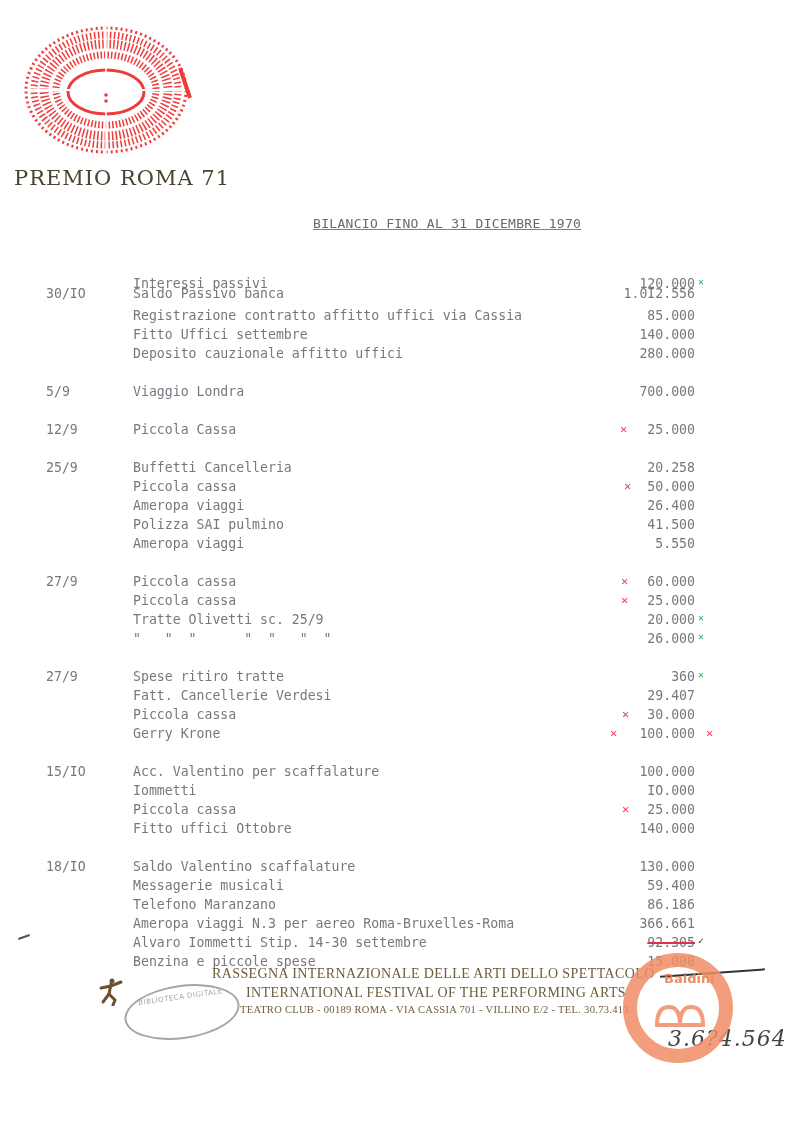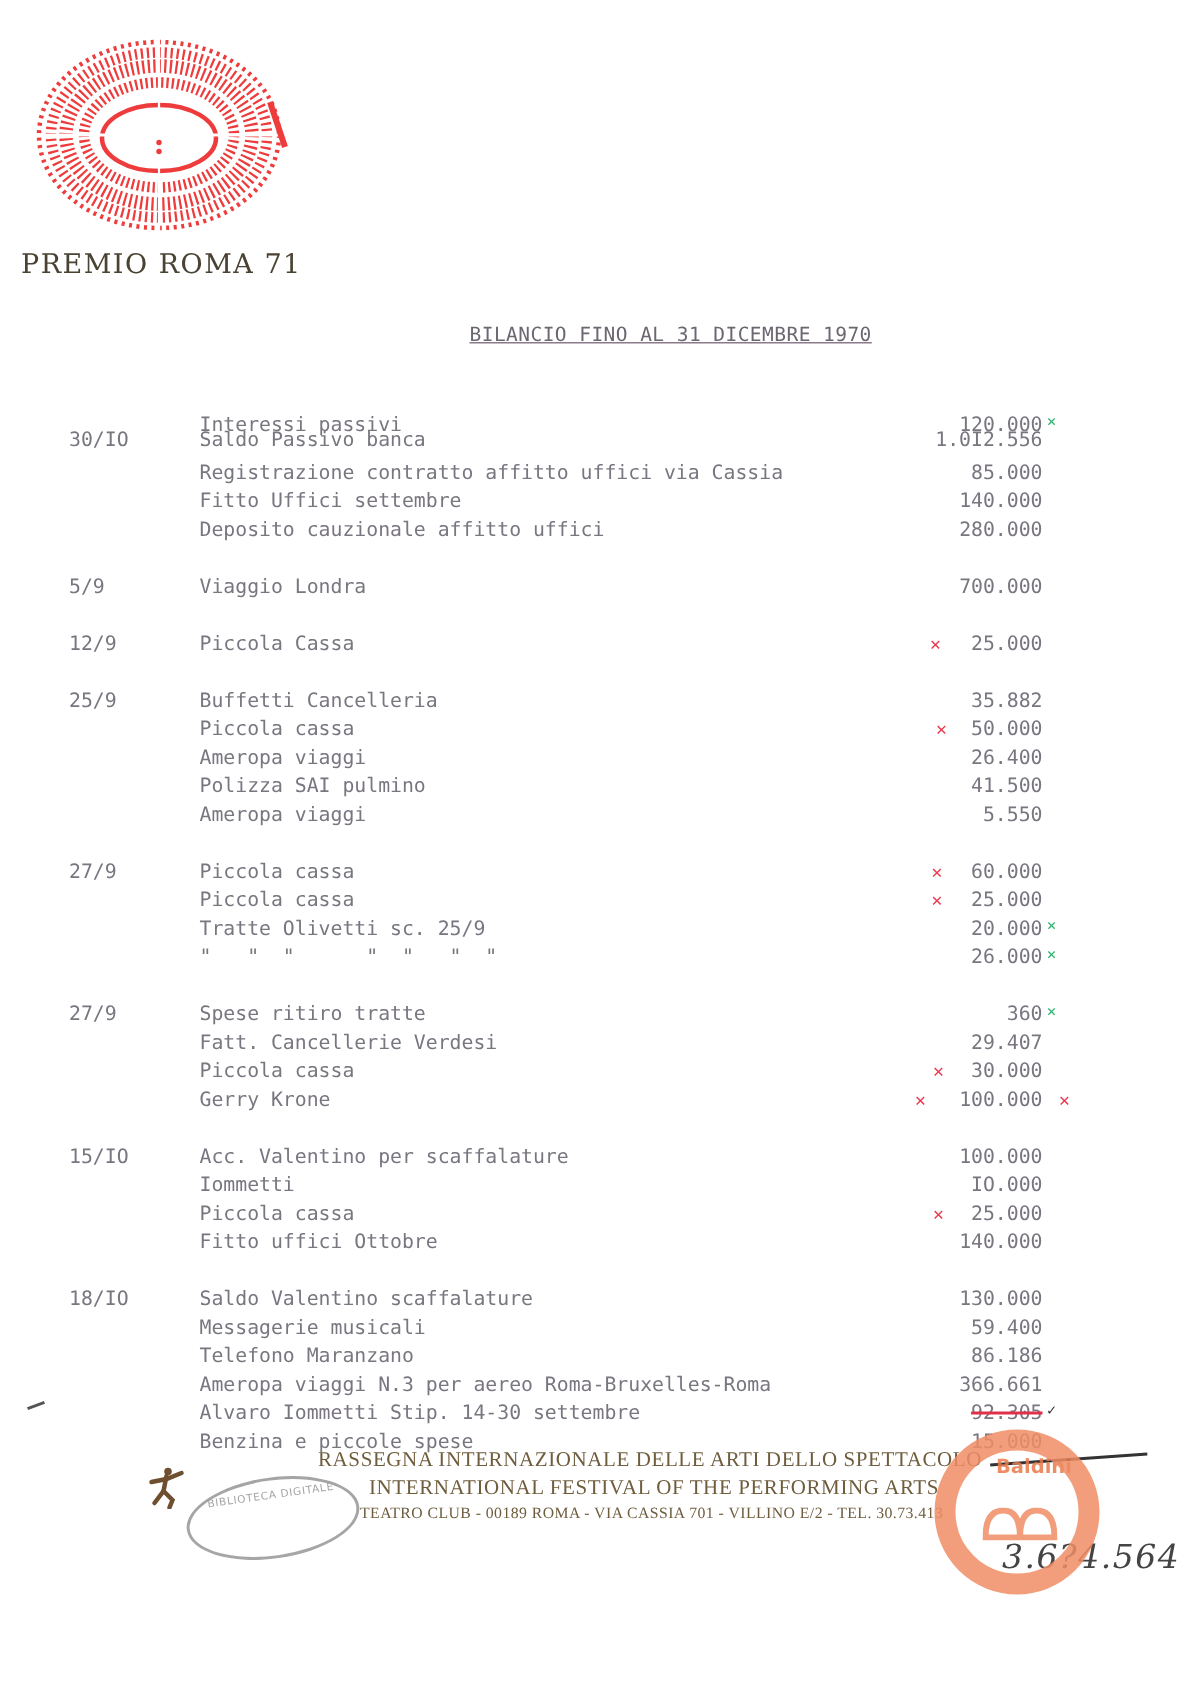--- a/index.html
+++ b/index.html
@@ -3,21 +3,21 @@
   <meta charset="utf-8">
   <style>
     html, body { margin: 0; padding: 0; }
     body {
       width: 800px; height: 1131px; background: #ffffff; position: relative; overflow: hidden;
       font-family: "DejaVu Sans Mono", monospace;
     }
     .logo { position: absolute; left: 18px; top: 20px; width: 180px; height: 140px; }
     .brand {
       position: absolute; left: 14px; top: 166px; font-family: "DejaVu Serif", serif;
-      font-size: 18px; color: #4a4232; letter-spacing: 1px; text-align: right;
+      font-size: 21px; color: #4a4232; letter-spacing: 1px; text-align: right;
     }
     .title {
       position: absolute; left: 313px; top: 216px; font-size: 13px; color: #6b6670;
       text-decoration: underline; text-decoration-color: #8a7a8a; letter-spacing: 0.3px;
     }
     .ledger { position: absolute; left: 0; top: 0; width: 800px; }
     .row { position: absolute; left: 0; height: 19px; width: 800px; font-size: 13.2px; color: #7a7680; }
     .date { position: absolute; left: 46px; }
     .desc { position: absolute; left: 133px; white-space: pre; }
     .amt { position: absolute; right: 105px; text-align: right; white-space: pre; }
@@ -105,21 +105,21 @@
   <div class="row" style="top:422px">
     <span class="date">12/9</span>
     <span class="desc">Piccola Cassa</span>
     <span class="mark-l red" style="left:620px">✕</span>
     <span class="amt">25.000</span>
   </div>
 
   <div class="row" style="top:460px">
     <span class="date">25/9</span>
     <span class="desc">Buffetti Cancelleria</span>
-    <span class="amt">35.882</span>
+    <span class="amt">20.258</span>
   </div>
   <div class="row" style="top:479px">
     <span class="desc">Piccola cassa</span>
     <span class="mark-l red" style="left:624px">✕</span>
     <span class="amt">50.000</span>
   </div>
   <div class="row" style="top:498px">
     <span class="desc">Ameropa viaggi</span>
     <span class="amt">26.400</span>
   </div>

